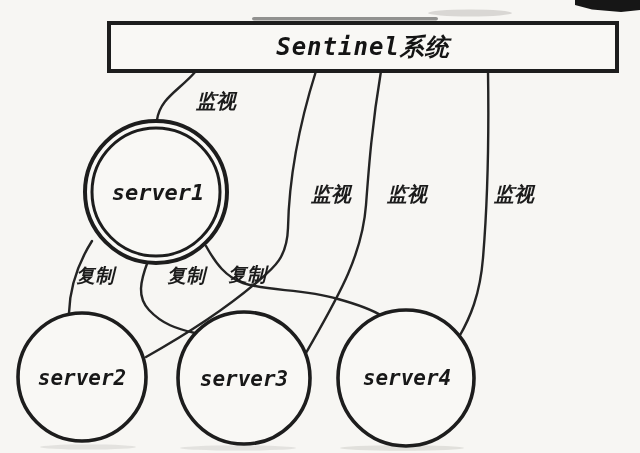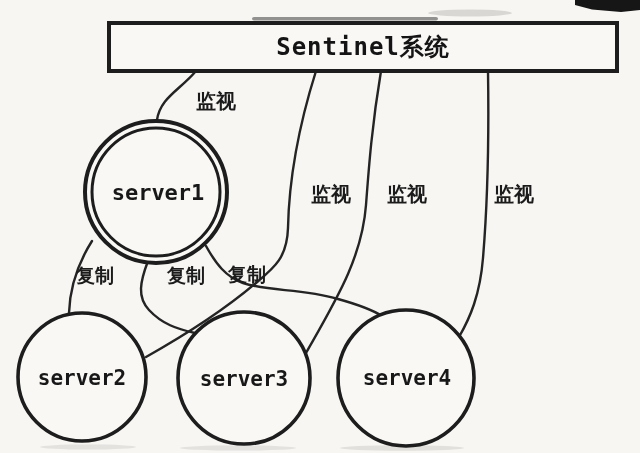--- a/index.html
+++ b/index.html
@@ -2,21 +2,21 @@
 <html><head>
 <meta charset="utf-8">
 <style>
   html,body{margin:0;padding:0;}
   body{
     width:640px;height:453px;
     background:#f7f6f3;
     font-family:"DejaVu Sans Mono","DejaVu Sans",sans-serif;
     overflow:hidden;position:relative;
   }
-  .stage{position:absolute;inset:0;}
+  .stage{position:absolute;inset:0;font-style:italic;}
   svg{display:block;}
   .node-label{
     font-family:"DejaVu Sans Mono","Liberation Mono",monospace;
     font-weight:bold;
     fill:#181818;
   }
   .title-label{
     font-family:"DejaVu Sans Mono","DejaVu Sans","Liberation Sans",sans-serif;
     font-weight:bold;
     fill:#141414;

